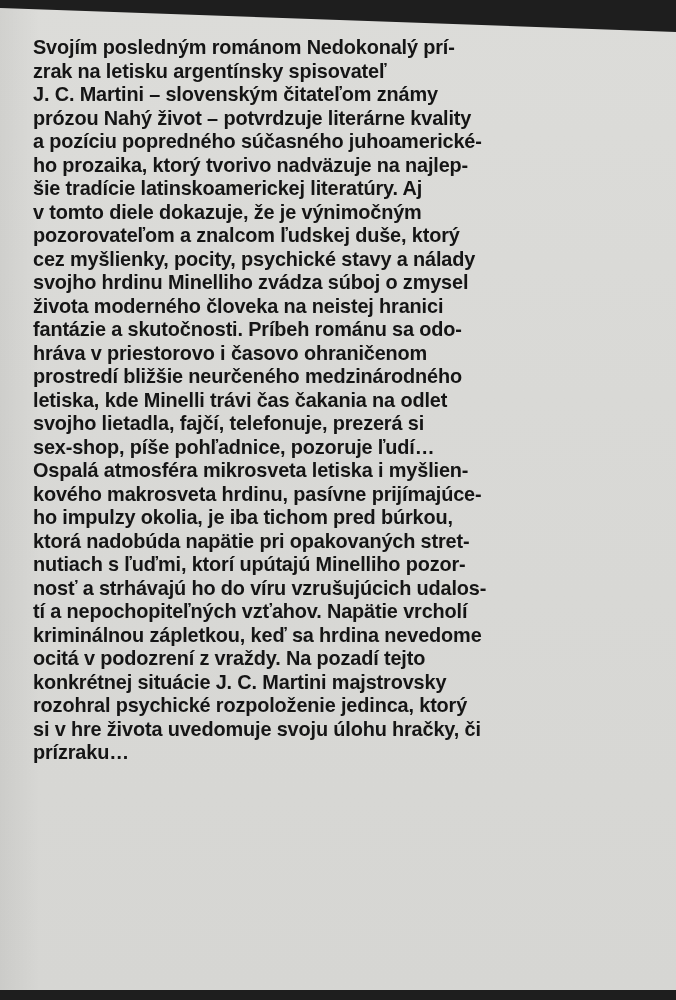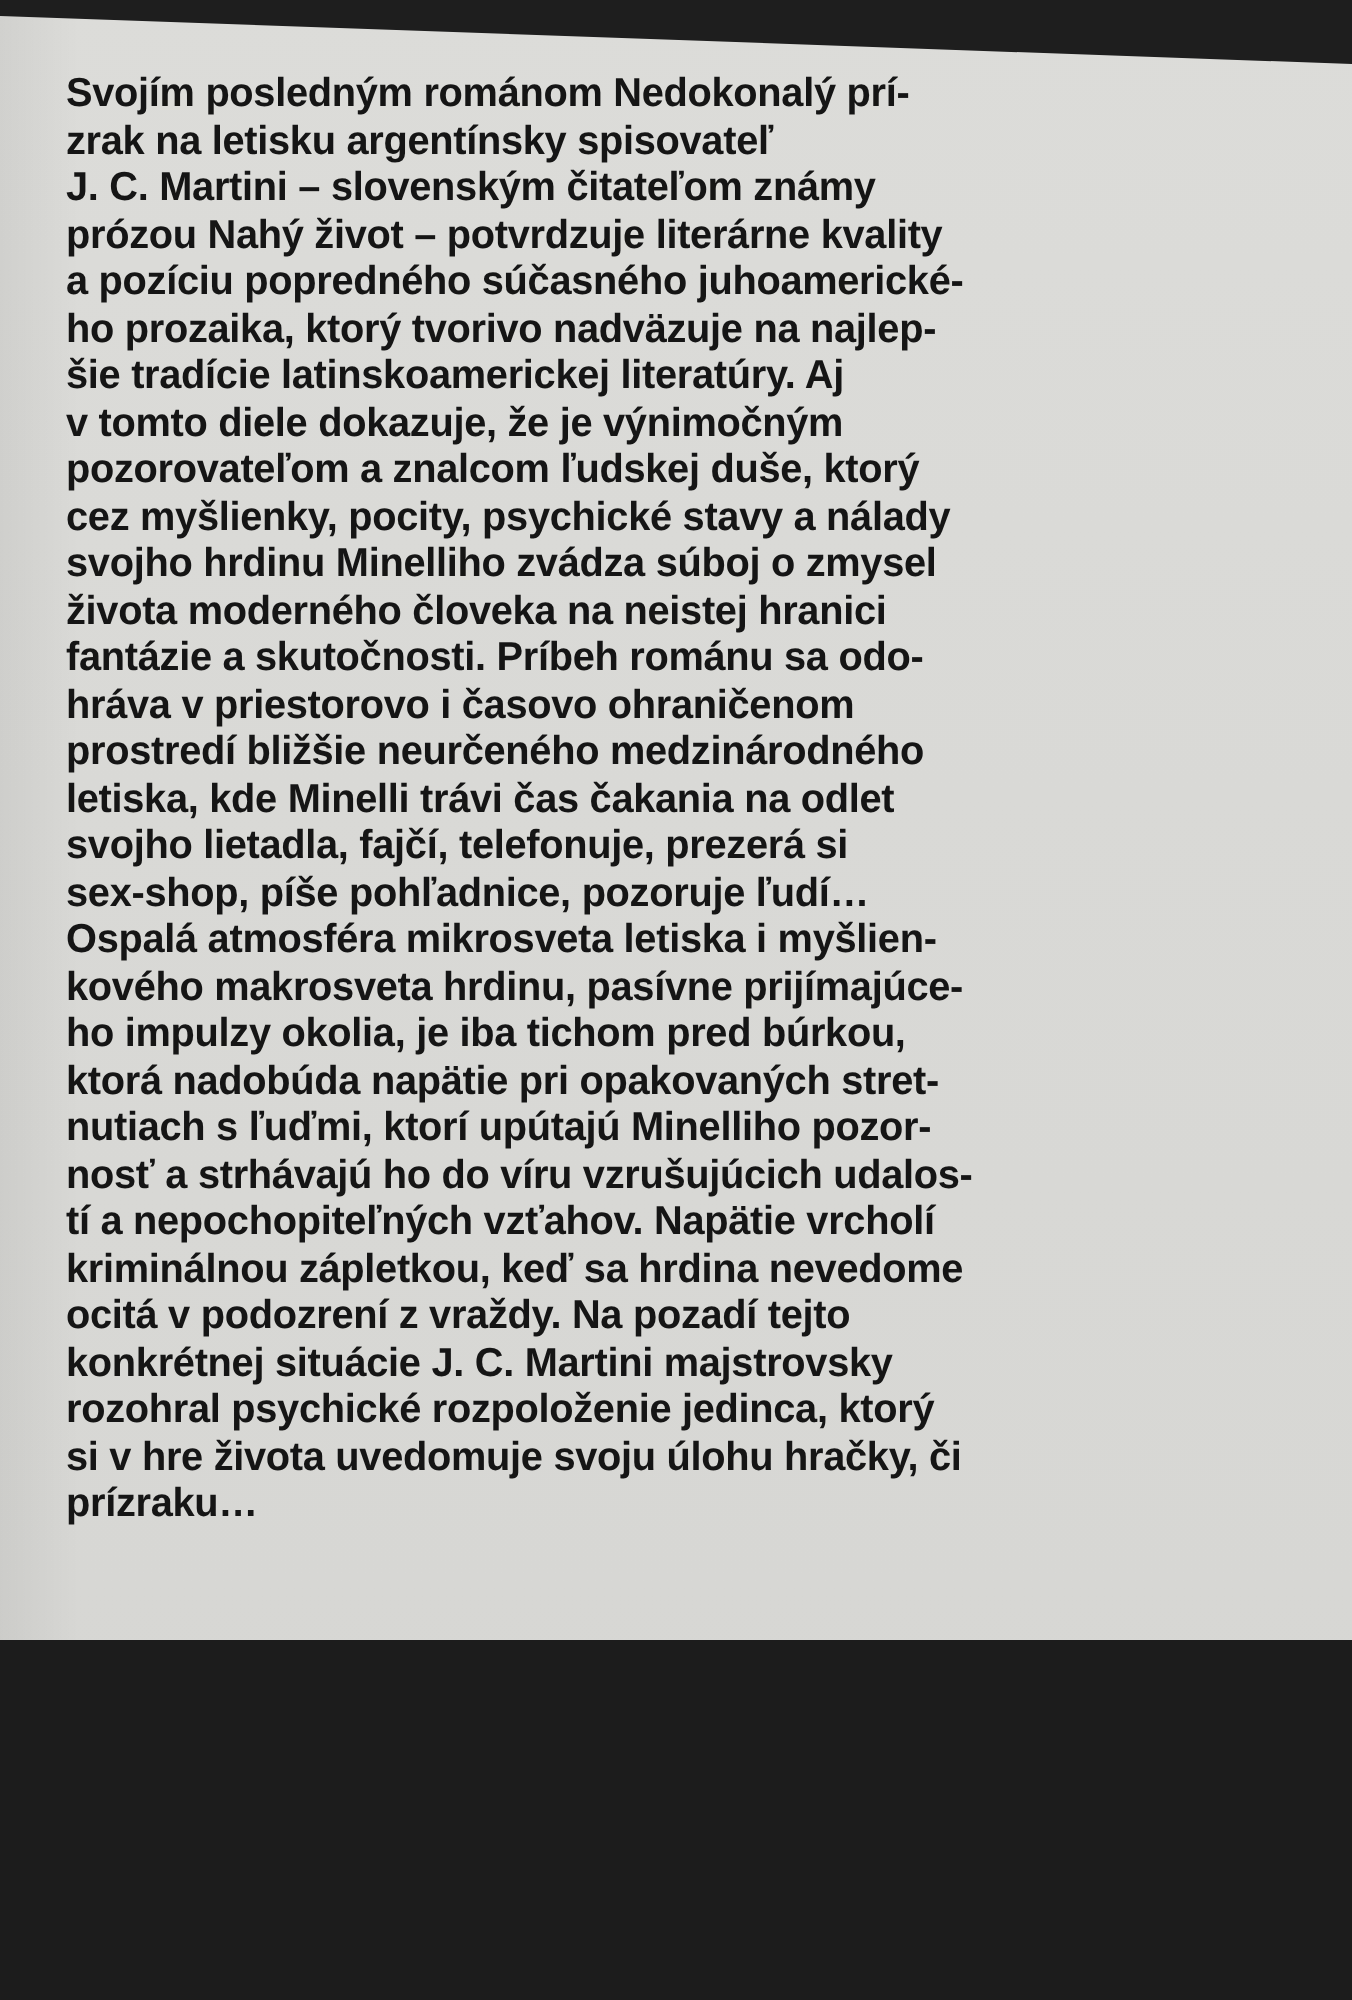--- a/index.html
+++ b/index.html
@@ -6,21 +6,21 @@
       margin: 0;
       padding: 0;
       width: 676px;
       height: 1000px;
       overflow: hidden;
       background: #1c1c1c;
     }
     .stage {
       position: relative;
       width: 676px;
-      height: 820px;
+      height: 1000px;
       background: #1e1e1e;
       overflow: hidden;
     }
     .paper {
       position: absolute;
       left: 0;
       top: 0;
       width: 676px;
       height: 990px;
       background: linear-gradient(180deg, #dcdcd9 0%, #d9d9d6 40%, #d6d6d3 100%);

